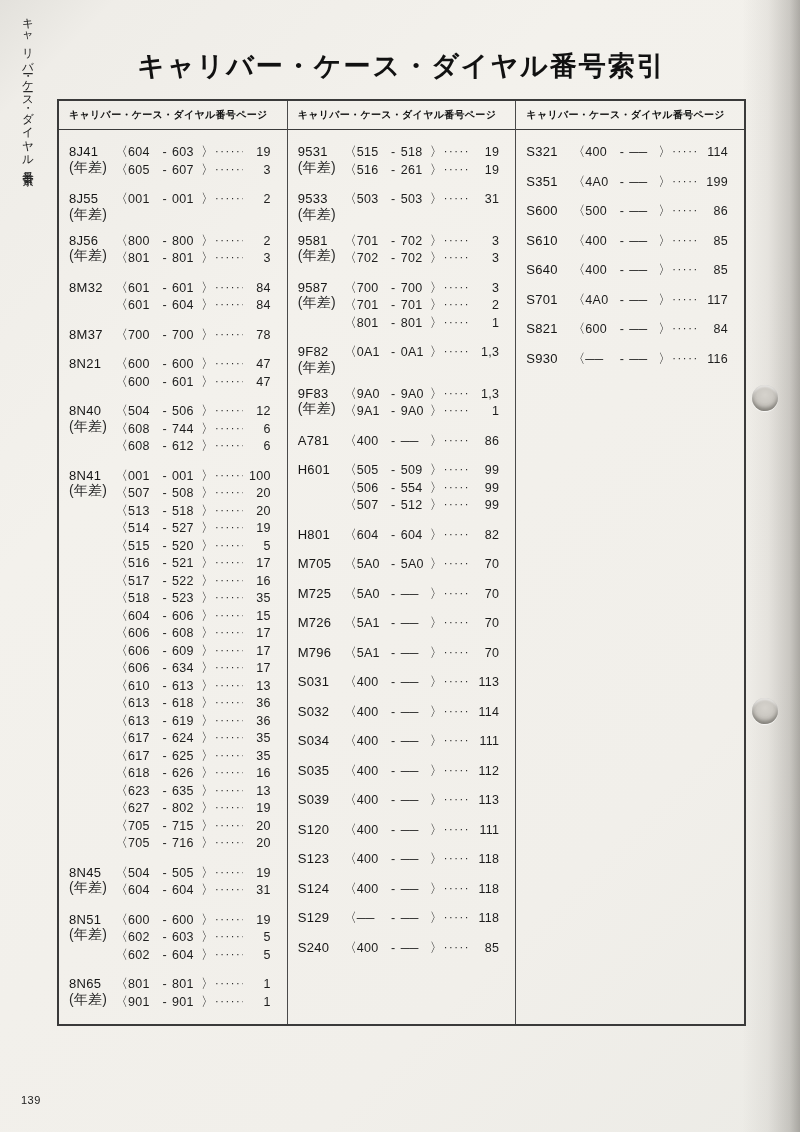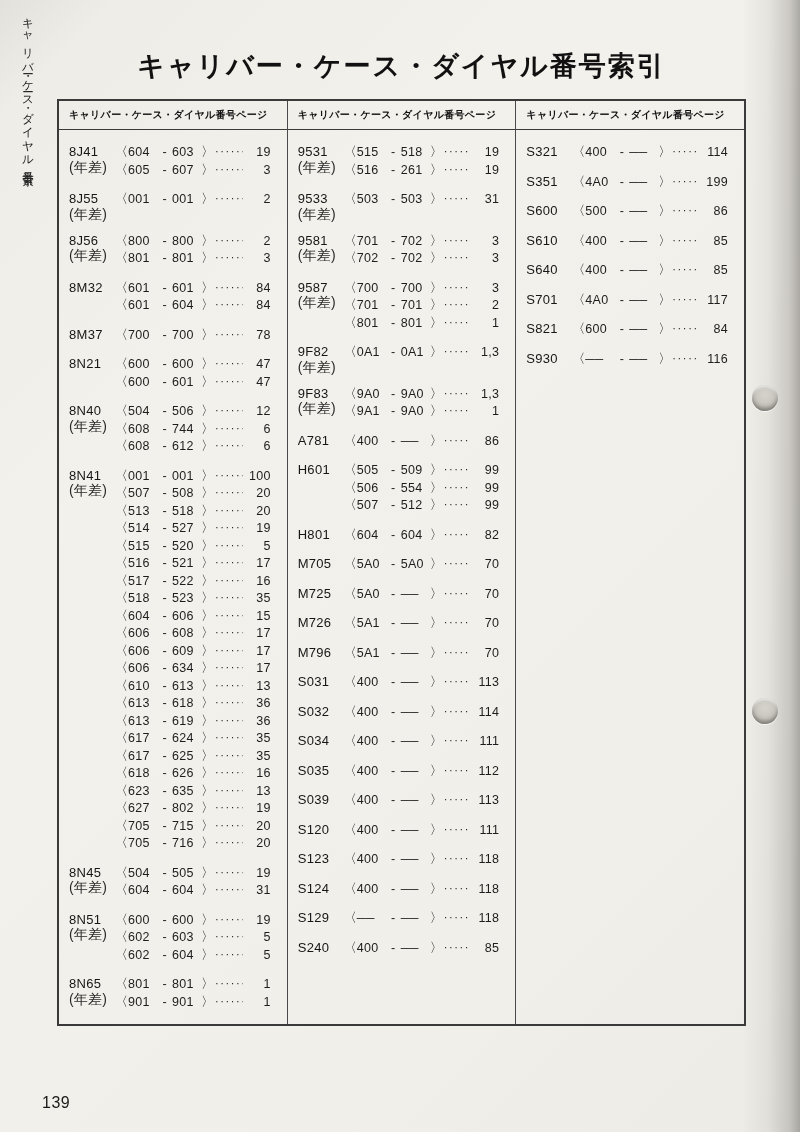--- a/index.html
+++ b/index.html
@@ -56,21 +56,21 @@
   .nensa { font-size:14px; color:#2a2a2a; line-height:12px; letter-spacing:.2px; }
   .lines { flex:1; min-width:0; display:flex; flex-direction:column; }
   .line { display:flex; align-items:baseline; height:17.5px; font-size:12.5px; white-space:nowrap; }
   .br { font-size:13px; }
   .rv { display:inline-block; width:29px; text-align:left; letter-spacing:.3px; }
   .rv.dashval { letter-spacing:0; }
   .sep { display:inline-block; width:15px; text-align:center; }
   .leader { flex:1; overflow:hidden; font-size:11px; letter-spacing:1.6px; color:#1d1d1d; margin:0 1px; transform:translateY(-1px); }
   .pg { flex:0 0 auto; min-width:27px; text-align:right; font-size:12.5px; letter-spacing:.3px; }
 
-  .folio { position:absolute; left:42px; top:1094px; font-size:16px; letter-spacing:.5px; color:#1a1a1a; }
+  .folio { position:absolute; left:21px; top:1094px; font-size:11px; letter-spacing:.5px; color:#1a1a1a; }
 </style>
 </head>
 <body>
 
 <div class="sheet">
 
   <div class="side-label">キャリバー・ケース・ダイヤル番号索引</div>
 
   <div class="doc-title">キャリバー・ケース・ダイヤル番号索引</div>
 

